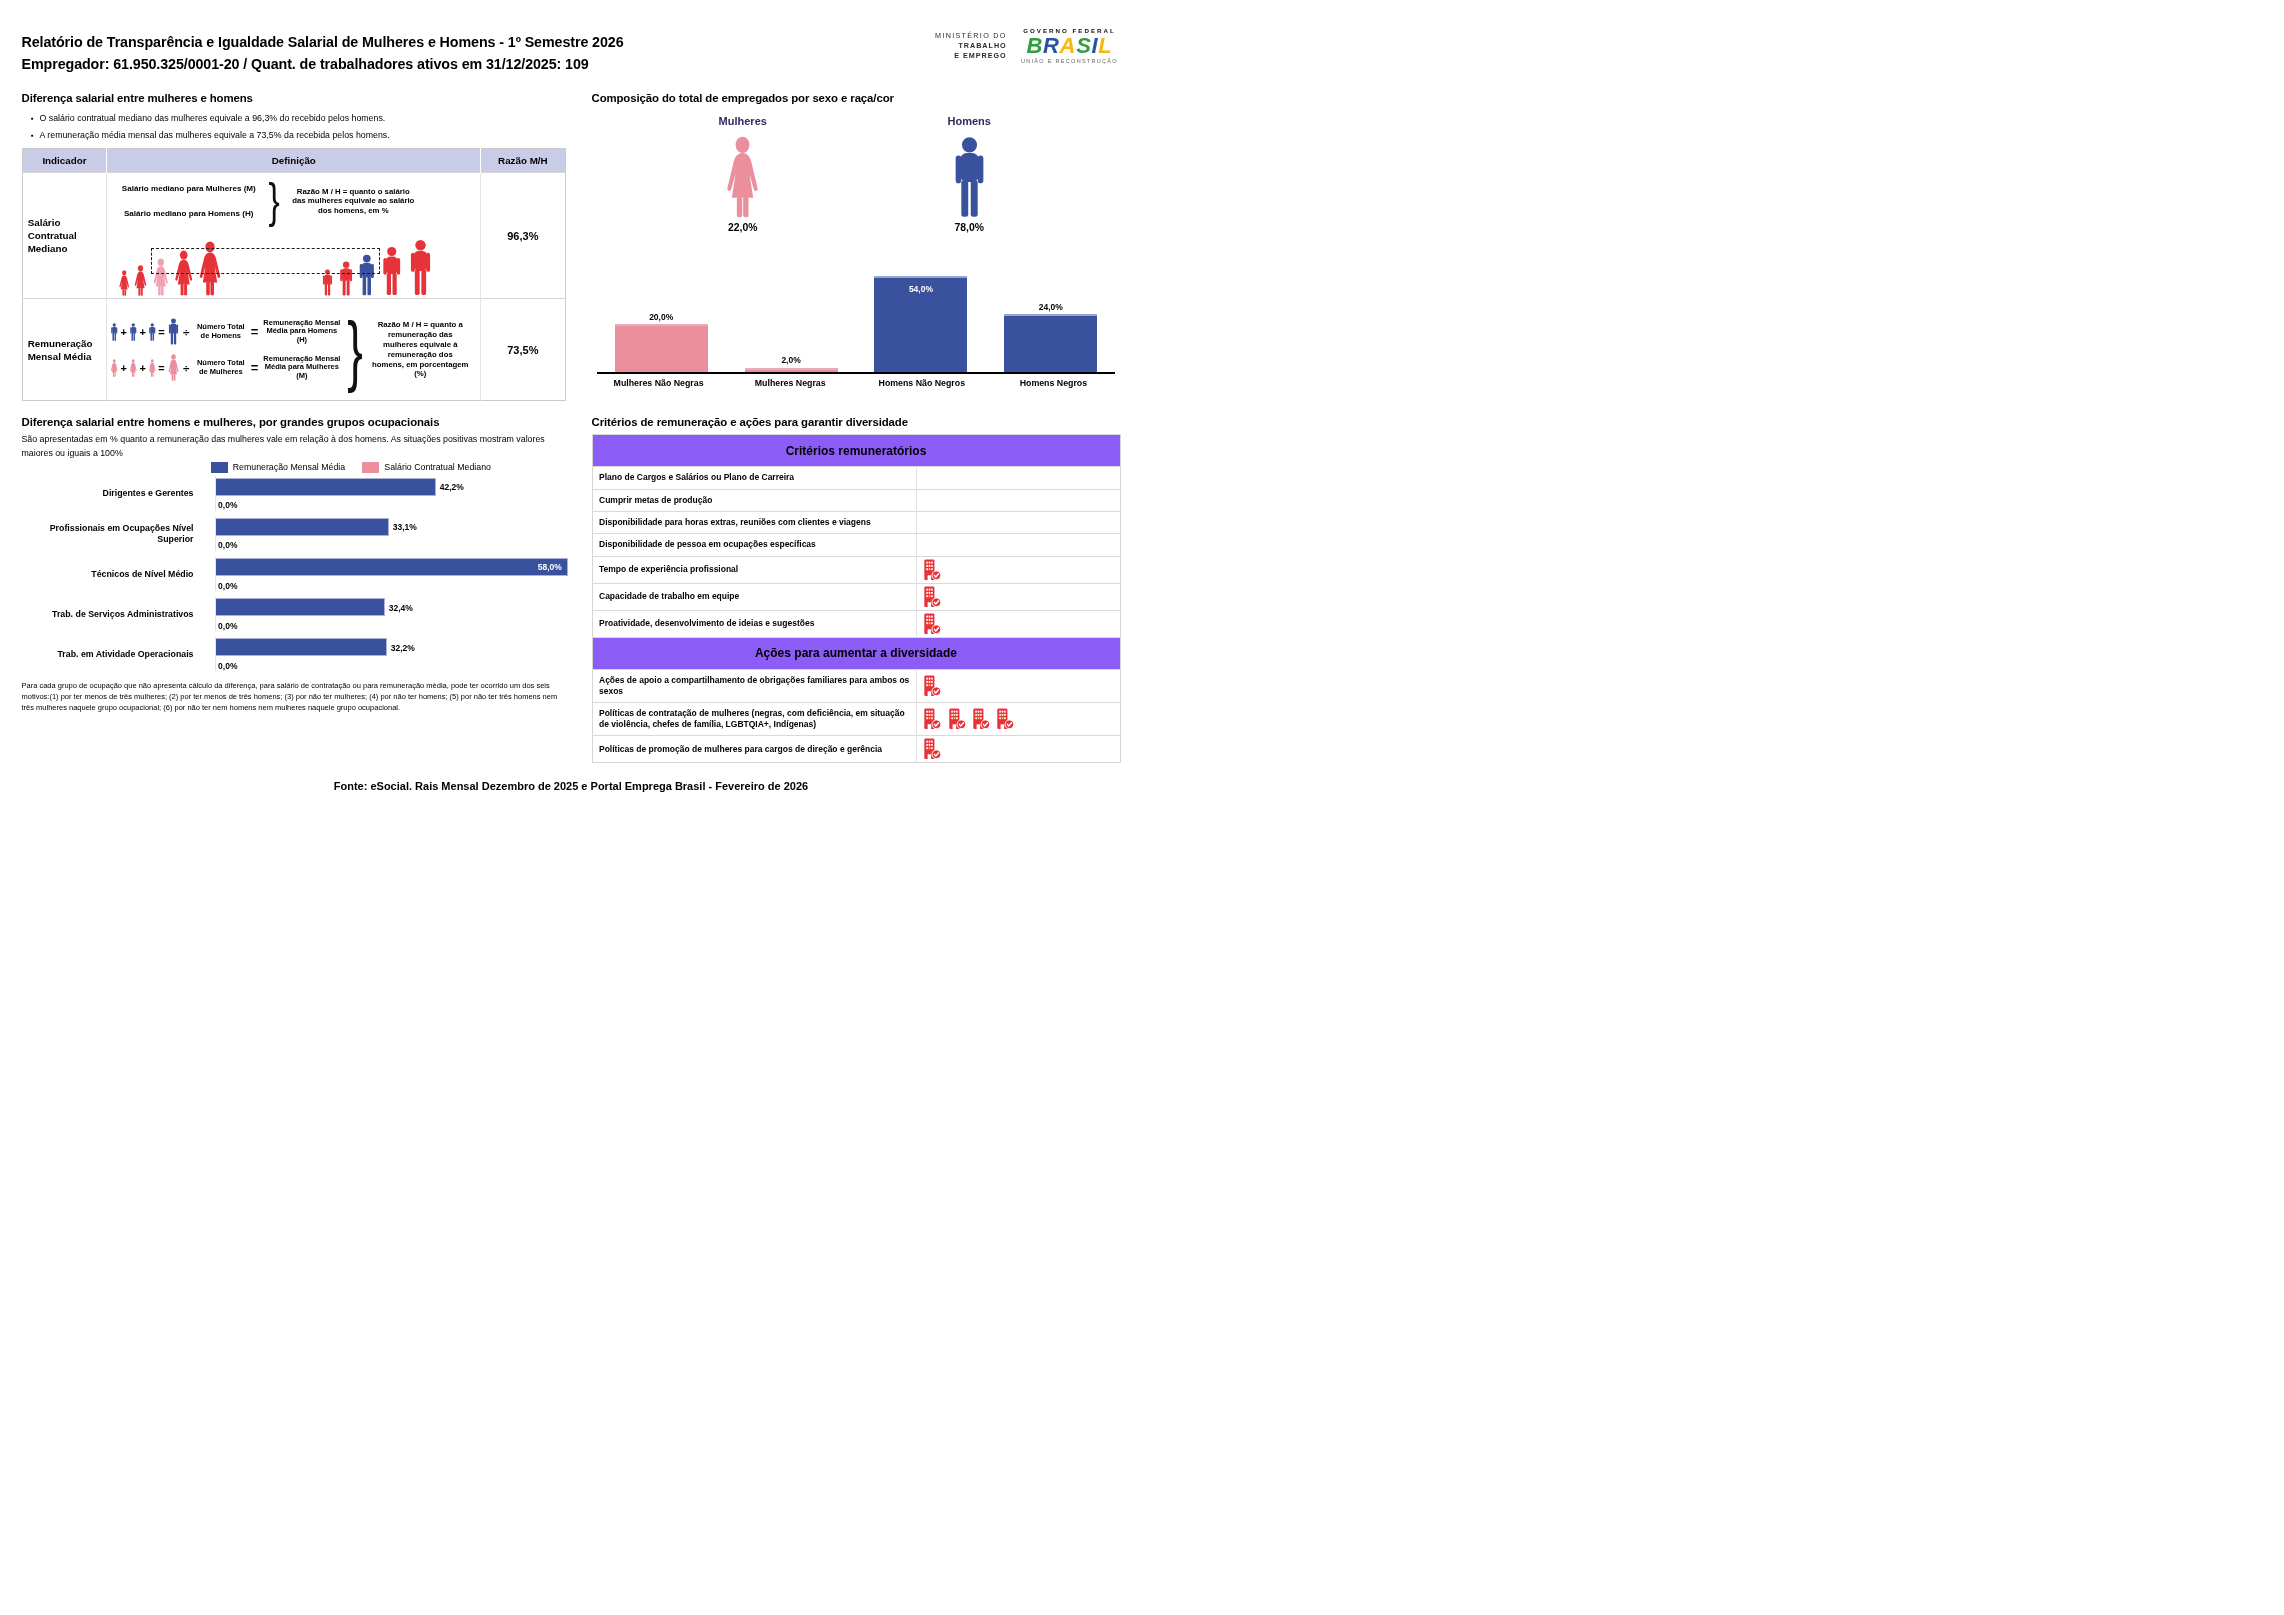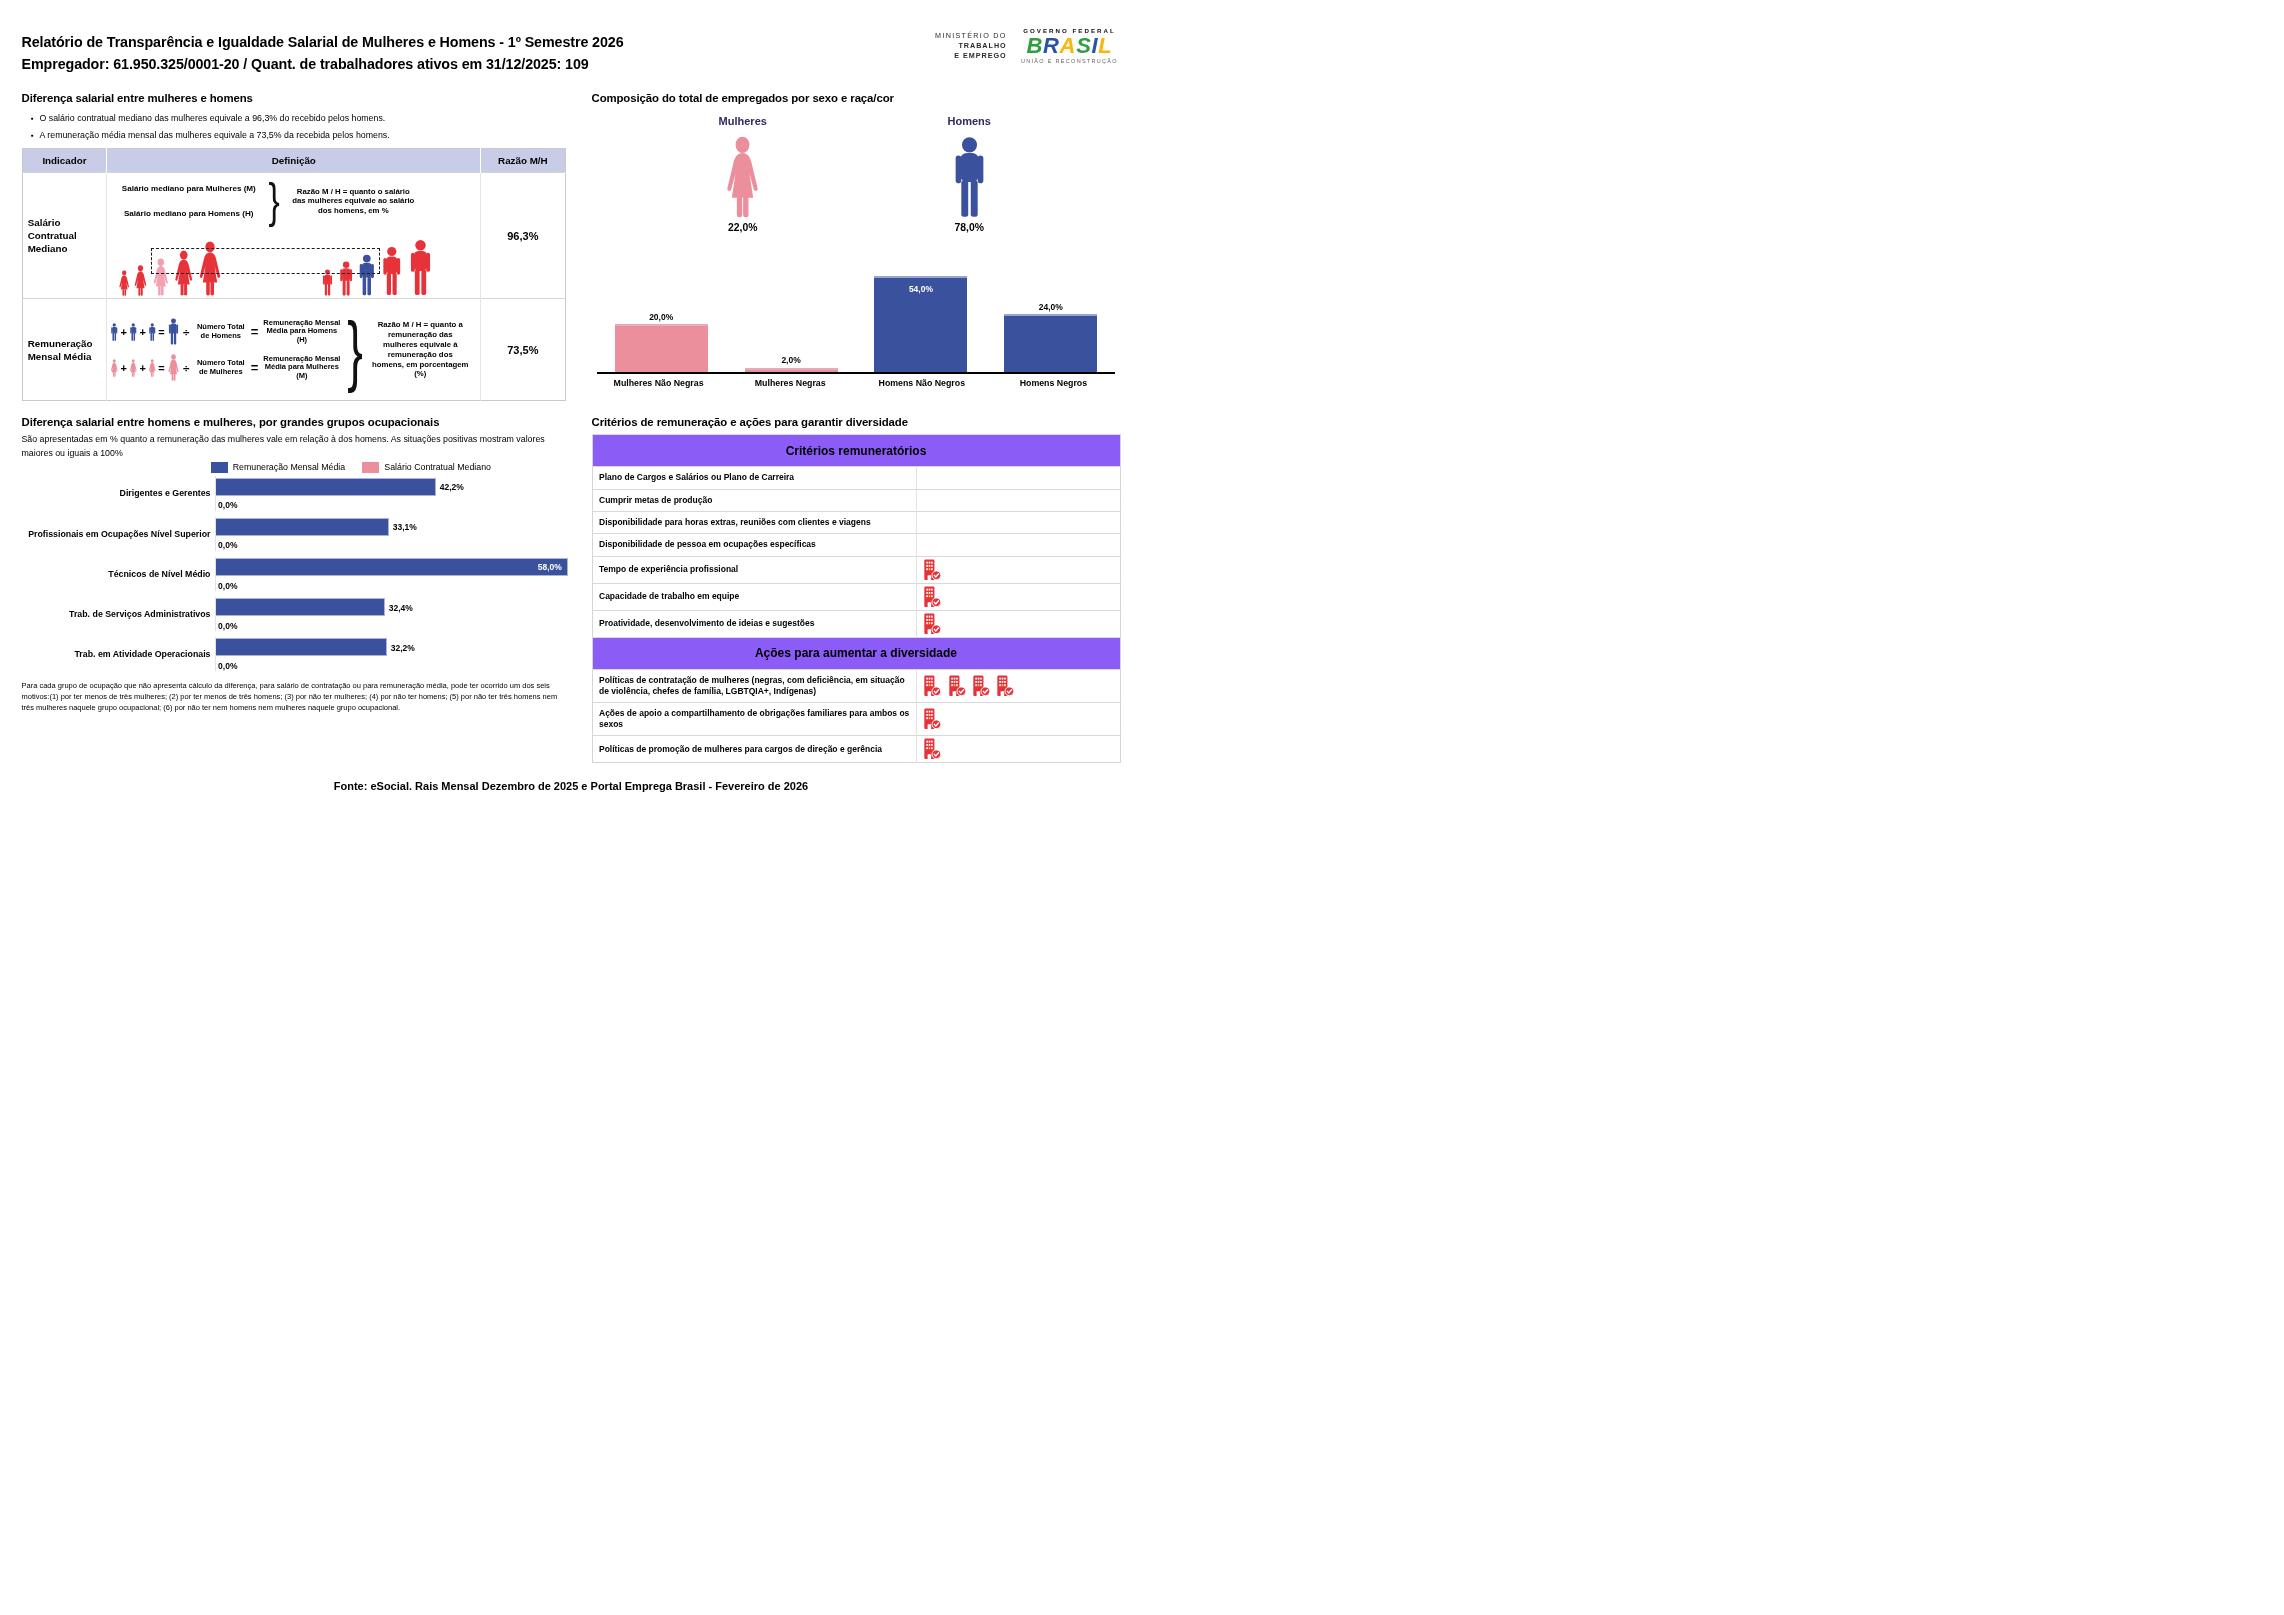--- a/index.html
+++ b/index.html
@@ -82,21 +82,21 @@
   .comp-cats div { width:116px; text-align:center; font-size:8.8px; font-weight:bold; }
 
   
   .occ-sub { font-size:8.8px; line-height:13.7px; margin-top:5.2px; width:100%; }
   .legend { display:flex; gap:17px; margin:1.3px 0 3.9px 189px; align-items:center; }
   .leg-item { display:flex; align-items:center; gap:5.2px; font-size:8.8px; }
   .swatch { width:17px; height:11px; display:inline-block; }
   .swatch.blue { background:#3a519d; } .swatch.pink { background:#ec8f9c; }
   .occ-chart { margin-top:1.3px; }
   .occ-row { display:flex; margin-bottom:5.9px; }
-  .occ-label { width:193px; text-align:right; font-size:8.8px; font-weight:bold; padding-right:4px; align-self:center; line-height:10.4px; }
+  .occ-label { width:193px; text-align:right; font-size:8.8px; font-weight:bold; padding-right:21px; align-self:center; line-height:10.4px; }
   .occ-bars { flex:1; border-left:0.7px solid #e2e2e2; padding:1.3px 0 0 0; }
   .occ-bar { height:18px; background:#3a519d; border:1.3px solid #aab4d8; border-left:none; position:relative; }
   .occ-val-out { position:absolute; left:100%; margin-left:5.2px; top:3.3px; font-size:8.5px; font-weight:600; white-space:nowrap; }
   .occ-val-in { position:absolute; right:4.6px; top:3.3px; color:#fff; font-size:8.5px; font-weight:600; }
   .occ-zero { font-size:8.5px; font-weight:600; margin:4.6px 0 0 2.6px; height:10.4px; }
   .footnote { font-size:7.5px; line-height:11px; margin-top:9px; width:540px; }
 
   
   .crit-table { width:100%; border-collapse:collapse; margin-top:6.5px; border:0.7px solid #d5d5d5; }
   .crit-table .ghead td { background:#8b5cf6; text-align:center; font-size:12px; font-weight:bold; padding:8.5px 2.6px; }
@@ -457,34 +457,34 @@
         <tr>
           <td class="crit-label">Proatividade, desenvolvimento de ideias e sugestões</td>
           <td class="crit-icons"><svg width="19.6" height="22" viewBox="0 0 30 34">
                   <use href="#sym-building-check"></use>
                 </svg></td>
         </tr>
         <tr class="ghead">
           <td colspan="2">Ações para aumentar a diversidade</td>
         </tr>
         <tr>
+          <td class="crit-label">Ações de apoio a compartilhamento de obrigações familiares para ambos os sexos</td>
+          <td class="crit-icons"><svg width="19.6" height="22" viewBox="0 0 30 34">
+                  <use href="#sym-building-check"></use>
+                </svg></td>
+        </tr>
+        <tr>
           <td class="crit-label">Políticas de contratação de mulheres (negras, com deficiência, em situação de violência, chefes de família, LGBTQIA+, Indígenas)</td>
           <td class="crit-icons"><svg width="19.6" height="22" viewBox="0 0 30 34">
                   <use href="#sym-building-check"></use>
                 </svg><svg width="19.6" height="22" viewBox="0 0 30 34">
                   <use href="#sym-building-check"></use>
                 </svg><svg width="19.6" height="22" viewBox="0 0 30 34">
                   <use href="#sym-building-check"></use>
                 </svg><svg width="19.6" height="22" viewBox="0 0 30 34">
-                  <use href="#sym-building-check"></use>
-                </svg></td>
-        </tr>
-        <tr>
-          <td class="crit-label">Ações de apoio a compartilhamento de obrigações familiares para ambos os sexos</td>
-          <td class="crit-icons"><svg width="19.6" height="22" viewBox="0 0 30 34">
                   <use href="#sym-building-check"></use>
                 </svg></td>
         </tr>
         <tr>
           <td class="crit-label">Políticas de promoção de mulheres para cargos de direção e gerência</td>
           <td class="crit-icons"><svg width="19.6" height="22" viewBox="0 0 30 34">
                   <use href="#sym-building-check"></use>
                 </svg></td>
         </tr>
       </tbody>

